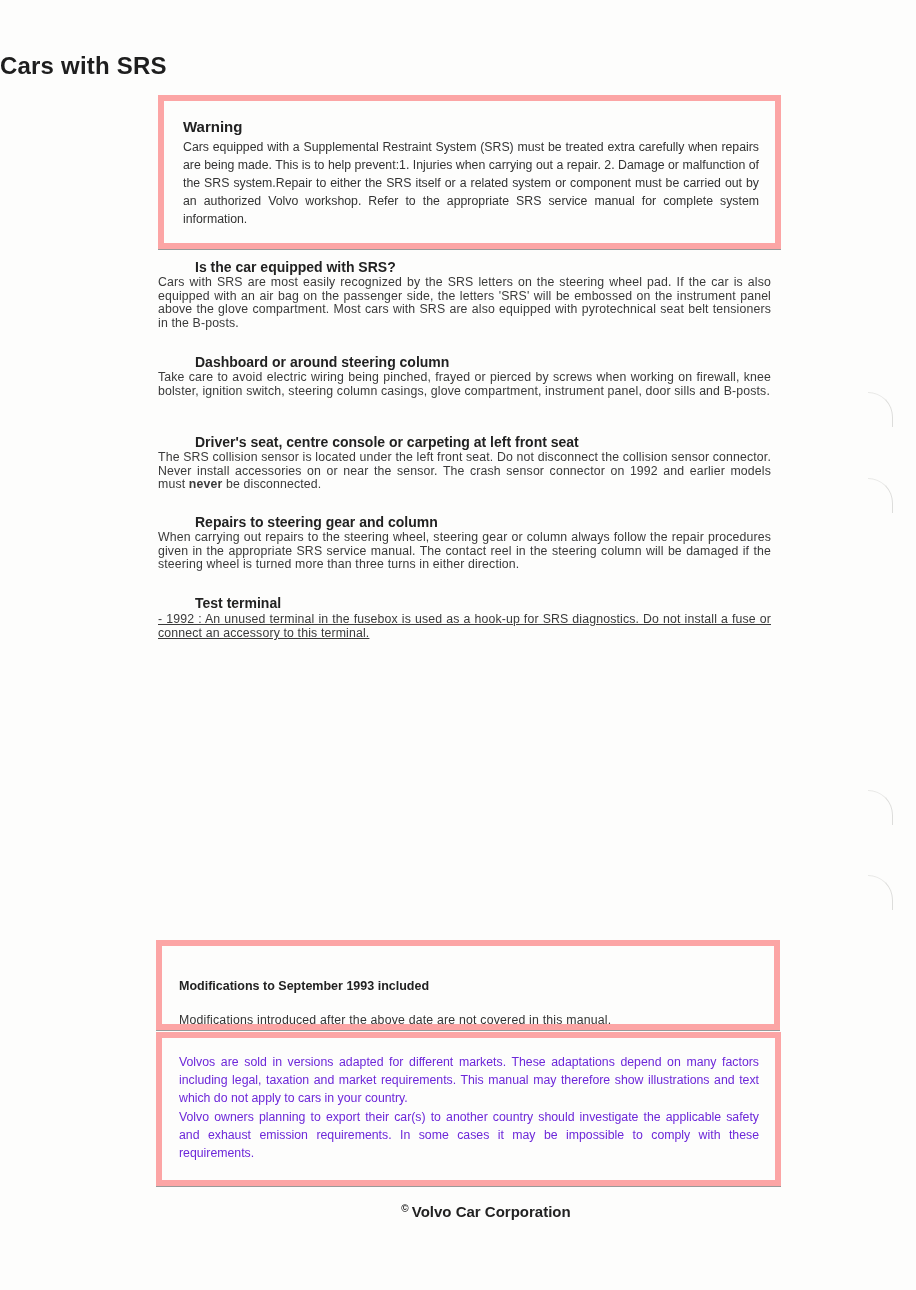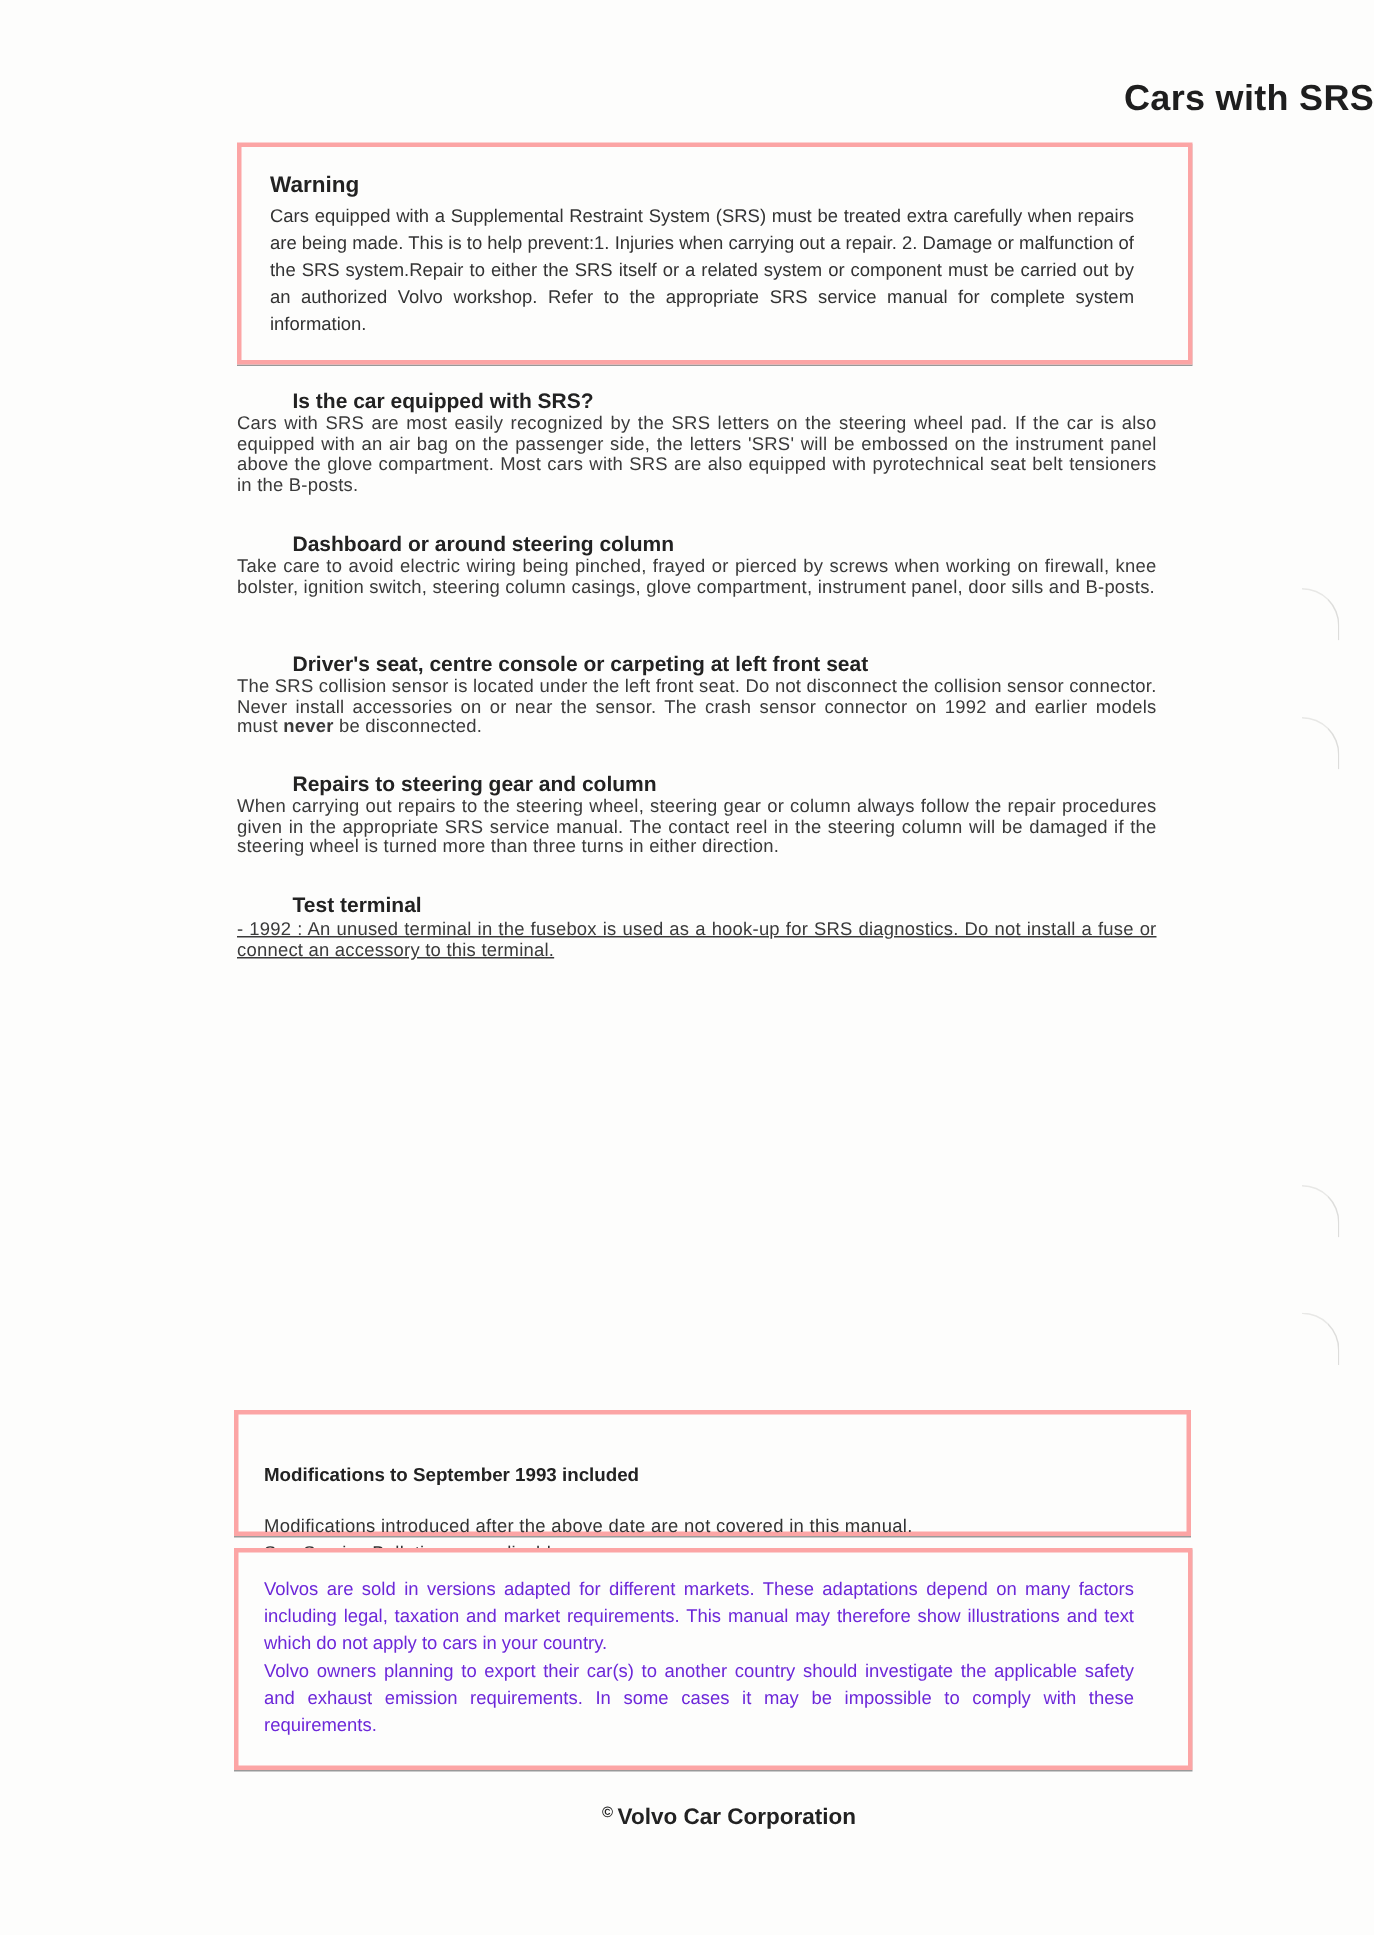--- a/index.html
+++ b/index.html
@@ -13,32 +13,31 @@
       position: relative;
       overflow: hidden;
       font-family: "Liberation Sans", sans-serif;
       color: #2a2a2a;
     }
     .page-title {
       position: absolute;
       top: 52px;
       left: 0;
       width: 916px;
-      text-align: right;
+      text-align: left;
       font-size: 24px;
       font-weight: bold;
       color: #1e1e1e;
       letter-spacing: 0.2px;
     }
     .box {
       position: absolute;
-      border: 3px solid #fca5a5;
+      border: 6px solid #fca5a5;
       box-shadow: 0 1px 0 #999;
       background: #fdfdfc;
-      padding-left: 20px;
     }
     .warning-box {
       left: 158px;
       top: 95px;
       width: 611px;
       height: 142px;
     }
     .warning-title {
       position: absolute;
       left: 19px;

